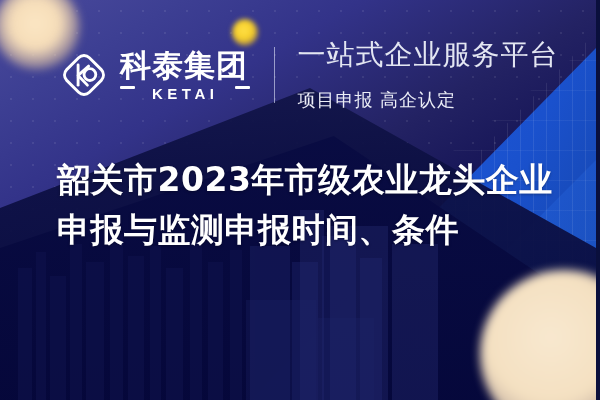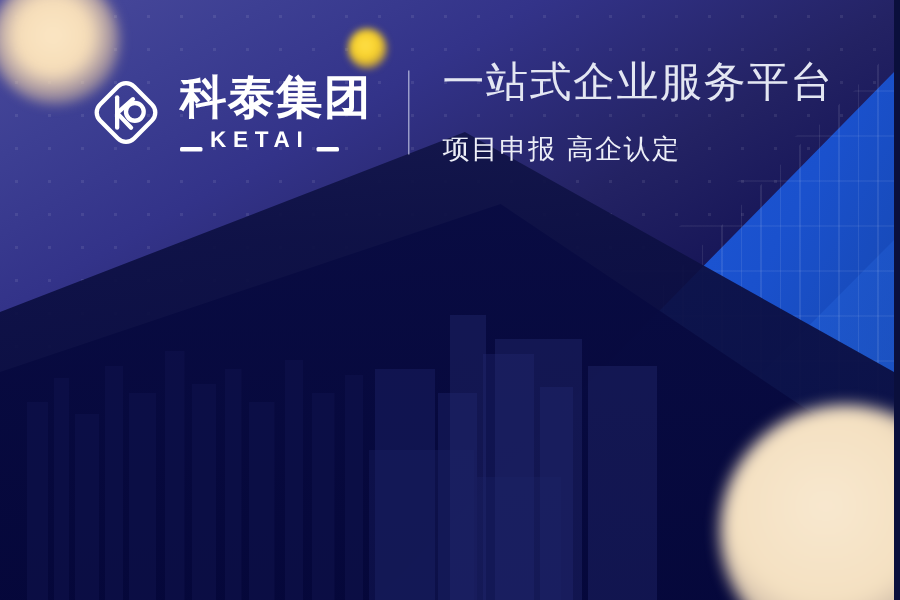--- a/index.html
+++ b/index.html
@@ -179,23 +179,23 @@
     font-size: 31px;
     line-height: 1;
     font-weight: 700;
     color: #ffffff;
     letter-spacing: 1px;
     font-family: "DejaVu Sans", "Liberation Sans", sans-serif;
     white-space: nowrap;
   }
   .logo-en-row {
     display: flex;
-    align-items: flex-end;
+    align-items: flex-start;
     margin-top: 5px;
-    gap: 5px;
+    gap: 17px;
   }
   .logo-rule {
     display: block;
     width: 15px;
     height: 3px;
     background: #ffffff;
     border-radius: 1px;
   }
   .logo-en {
     font-size: 15px;
@@ -328,14 +328,15 @@
 
     <div class="divider"></div>
 
     <div class="tagline">
       <div class="tagline-main">一站式企业服务平台</div>
       <div class="tagline-sub">项目申报 高企认定</div>
     </div>
 
   </div>
 
+  <div class="headline">韶关市2023年市级农业龙头企业申报与监测申报时间、条件</div>
 
 </div>
 
 </body></html>

